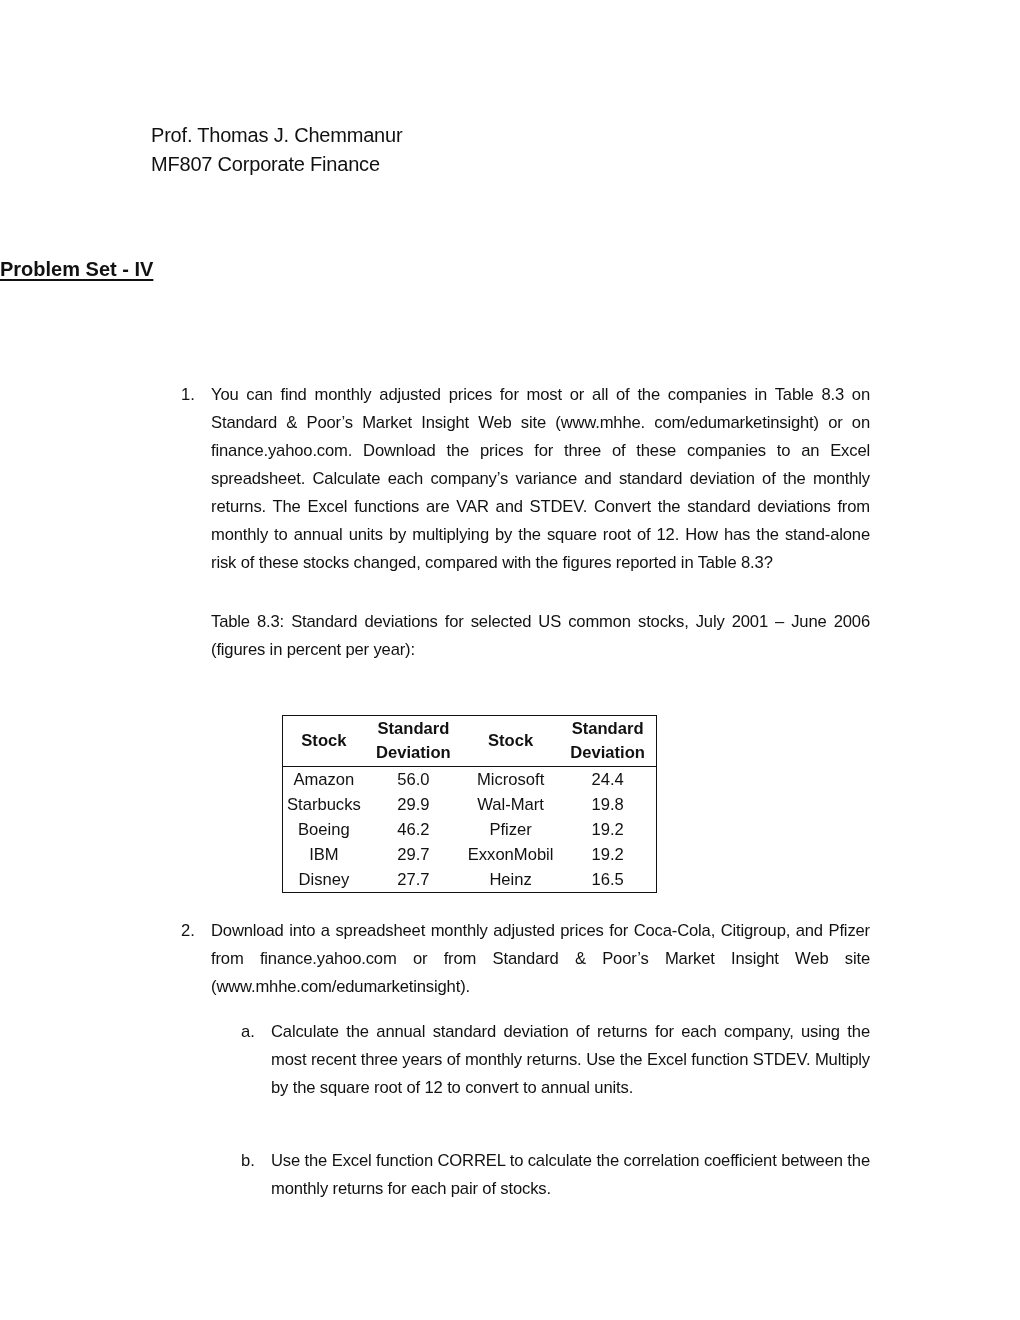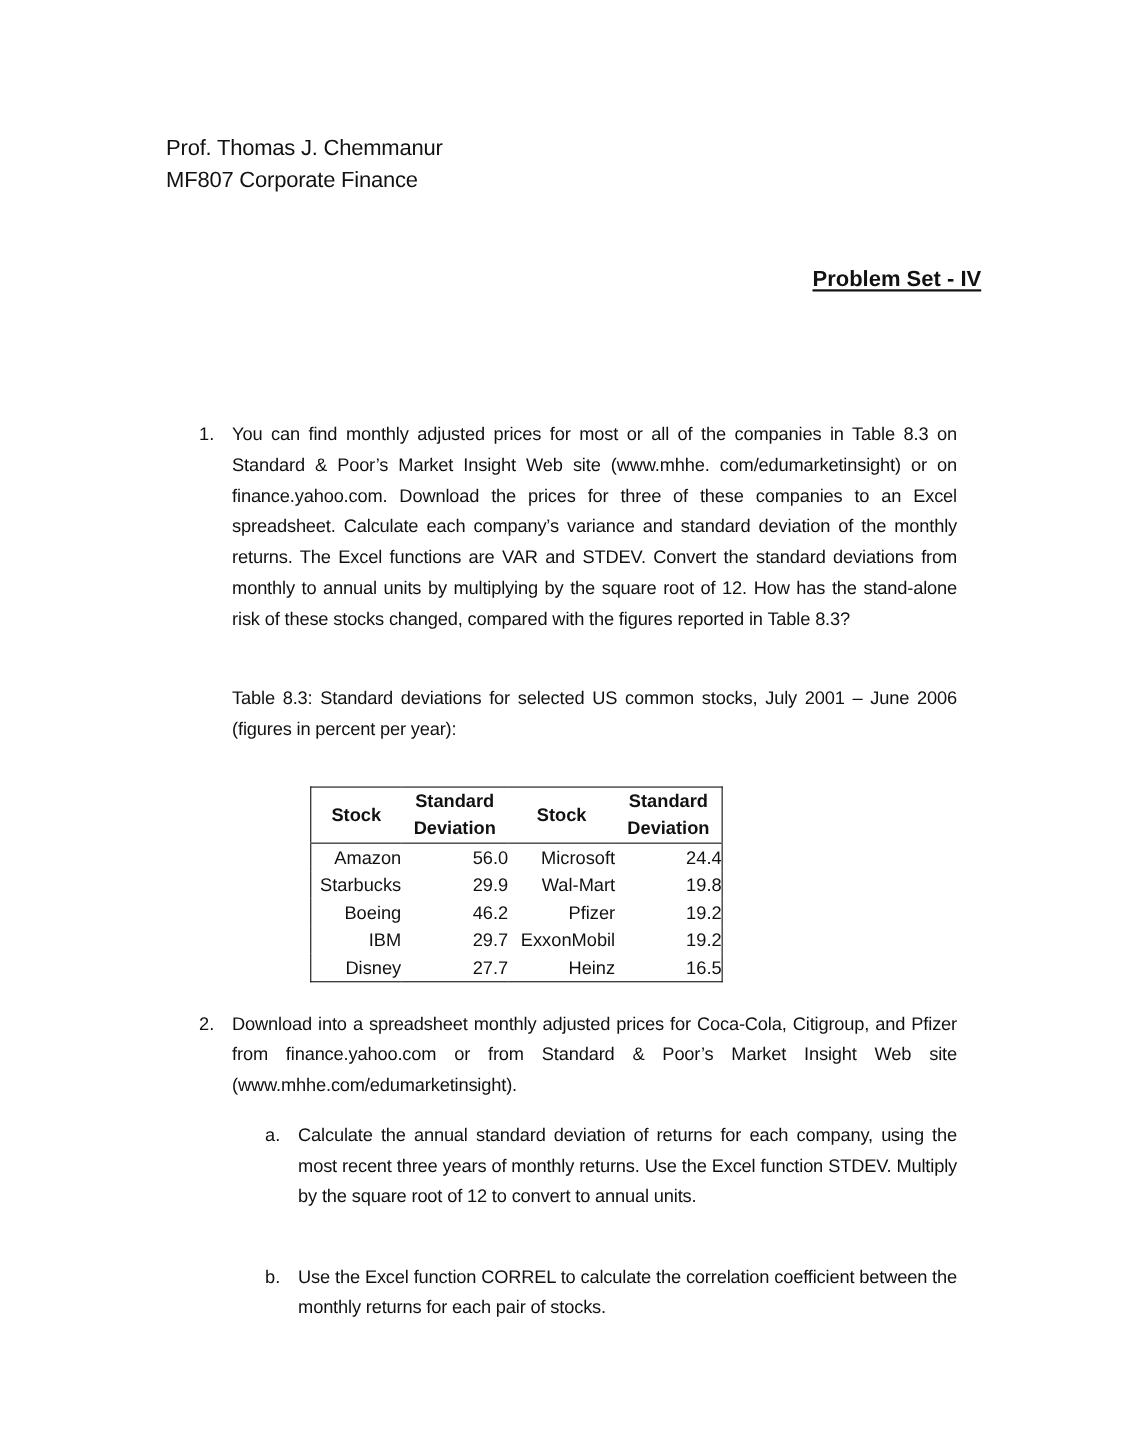--- a/index.html
+++ b/index.html
@@ -2,33 +2,33 @@
 <html><head>
   <meta charset="utf-8">
   <style>
     html, body { margin: 0; padding: 0; background: #ffffff; }
     body {
       width: 1020px; height: 1320px; position: relative; overflow: hidden;
       font-family: "Liberation Sans", sans-serif; color: #111;
     }
     .page { position: absolute; left: 0; top: 0; width: 1020px; height: 1320px; }
     .header { position: absolute; left: 151px; top: 121px; font-size: 20px; line-height: 29px; letter-spacing: -0.2px; }
-    .title { position: absolute; left: 0; width: 892px; top: 243px; text-align: right; font-size: 20px; font-weight: bold; }
+    .title { position: absolute; left: 0; width: 892px; top: 258px; text-align: left; font-size: 20px; font-weight: bold; }
     .title span { text-decoration: underline; text-underline-offset: 3px; }
     .subtitle { position: absolute; left: 0; width: 1020px; top: 292px; text-align: center; font-size: 16px; font-weight: bold; line-height: 25px; }
     .para { font-size: 16.6px; line-height: 28px; text-align: justify; letter-spacing: -0.15px; }
     .item { position: absolute; }
     .num { position: absolute; font-size: 16.6px; line-height: 28px; }
     .b { font-weight: normal; }
     table.sd {
       position: absolute; left: 282px; top: 715px; width: 375px;
       border-collapse: collapse; border: 1.5px solid #111; font-size: 16.6px;
     }
     table.sd th { font-weight: bold; line-height: 24px; padding: 1px 0; text-align: center; border-bottom: 1.5px solid #111; }
-    table.sd td { text-align: right; line-height: 25px; padding: 0; }
+    table.sd td { text-align: center; line-height: 25px; padding: 0; }
   </style>
 </head>
 <body>
 
 <div class="page">
 
   <div class="header">
     <div>Prof. Thomas J. Chemmanur</div>
     <div>MF807 Corporate Finance</div>
   </div>
@@ -38,21 +38,21 @@
   </div>
 
   <div class="subtitle">
   </div>
 
   <div class="num" style="left:181px; top:381px;">1.</div>
   <div class="item para" style="left:211px; top:381px; width:659px;">
     <span>You can find monthly adjusted prices for most or all of the companies in Table 8.3 on Standard &amp; Poor’s Market Insight Web site (</span><span class="b">www.mhhe. com/edumarketinsight</span><span>) or on </span><span class="b">finance.yahoo.com</span><span>. Download the prices for three of these companies to an Excel spreadsheet. Calculate each company’s variance and standard deviation of the monthly returns. The Excel functions are VAR and STDEV. Convert the standard deviations from monthly to annual units by multiplying by the square root of 12. How has the stand-alone risk of these stocks changed, compared with the figures reported in Table 8.3?</span>
   </div>
 
-  <div class="item para" style="left:211px; top:621px; width:659px;">Table 8.3: Standard deviations for selected US common stocks, July 2001 – June 2006 (figures in percent per year):</div>
+  <div class="item para" style="left:211px; top:608px; width:659px;">Table 8.3: Standard deviations for selected US common stocks, July 2001 – June 2006 (figures in percent per year):</div>
 
   <table class="sd">
     <thead>
       <tr>
         <th style="width:22%">Stock</th>
         <th style="width:26%">Standard Deviation</th>
         <th style="width:26%">Stock</th>
         <th style="width:26%">Standard Deviation</th>
       </tr>
     </thead>

